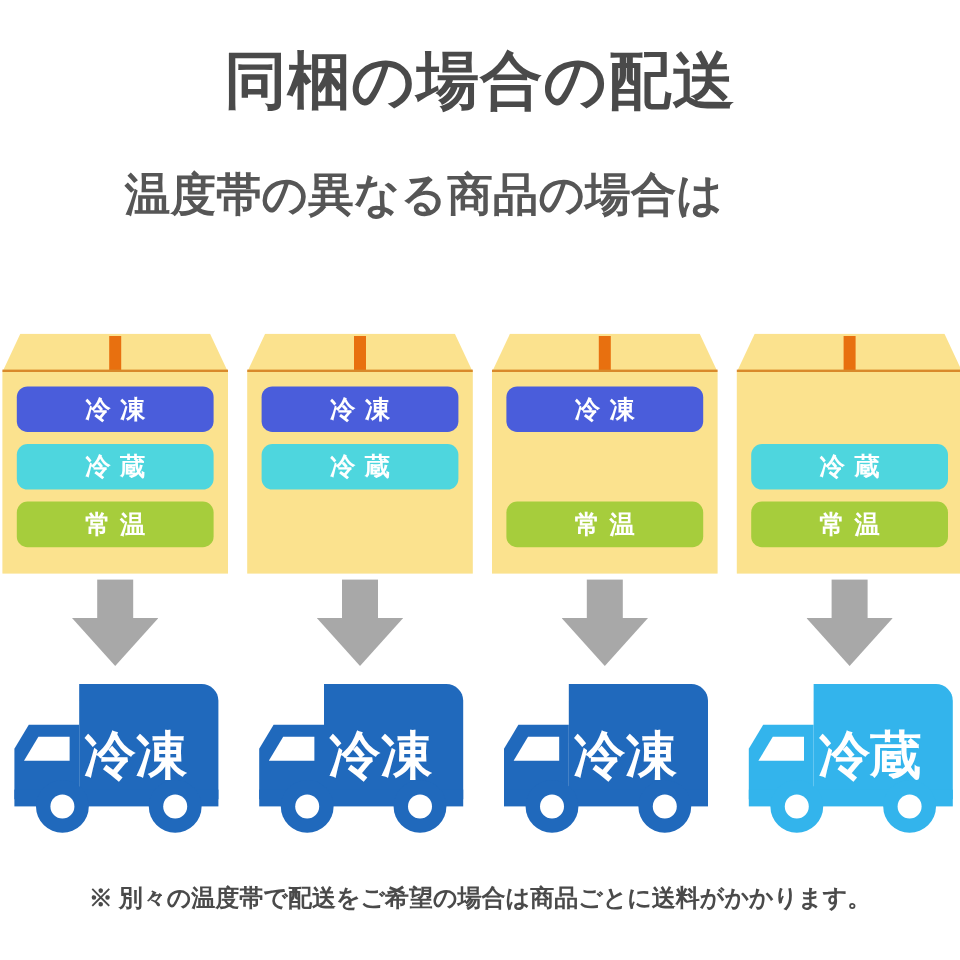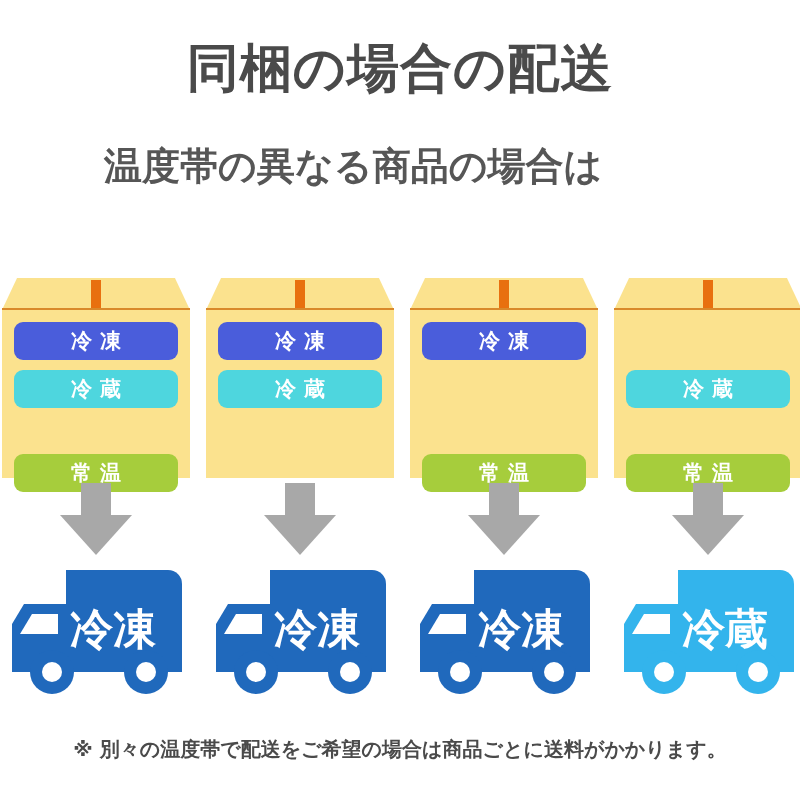--- a/index.html
+++ b/index.html
@@ -40,21 +40,21 @@
     top: 140px;
     left: 104px;
     width: 600px;
     text-align: left;
     font-size: 38px;
     line-height: 52px;
     font-weight: bold;
     color: #565656;
     letter-spacing: 0px;
   }
-  .subtitle div { white-space: nowrap; }
+  .subtitle div { white-space: nowrap; font-family: Liberation Mono, monospace; }
 
   
   .boxes {
     position: absolute;
     top: 278px;
     left: 0;
     width: 800px;
     height: 205px;
   }
   .box {
@@ -116,21 +116,21 @@
     justify-content: center;
     color: #ffffff;
     font-size: 21px;
     font-weight: bold;
     letter-spacing: 8px;
     text-indent: 8px;
     box-sizing: border-box;
   }
   .slot.pos-0 { top: 12px; }
   .slot.pos-1 { top: 60px; }
-  .slot.pos-2 { top: 108px; margin-top: 36px; }
+  .slot.pos-2 { top: 108px; }
   .slot.frozen { background: #4a5ddb; }
   .slot.chilled { background: #4ed6de; }
   .slot.ambient { background: #a6cd3c; }
 
   
   .arrows {
     position: absolute;
     top: 483px;
     left: 0;
     width: 800px;
@@ -197,20 +197,21 @@
     position: absolute;
     top: 735px;
     left: 0;
     width: 800px;
     text-align: center;
     font-size: 20px;
     line-height: 28px;
     font-weight: bold;
     color: #4a4a4a;
     white-space: nowrap;
+    font-family: Liberation Serif, serif;
   }
 </style>
 </head>
 <body>
 
 <div id="page">
 
   <div class="title">同梱の場合の配送</div>
 
   <div class="subtitle">

